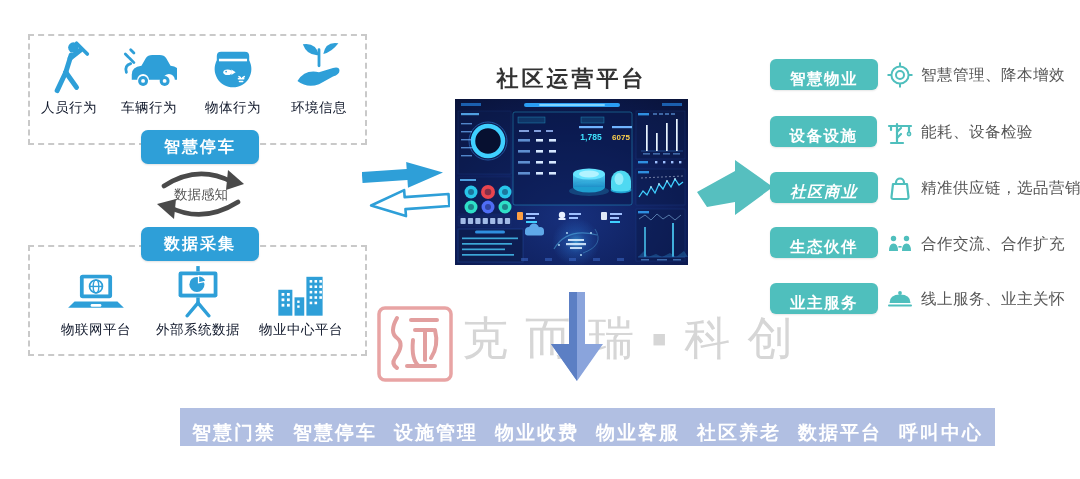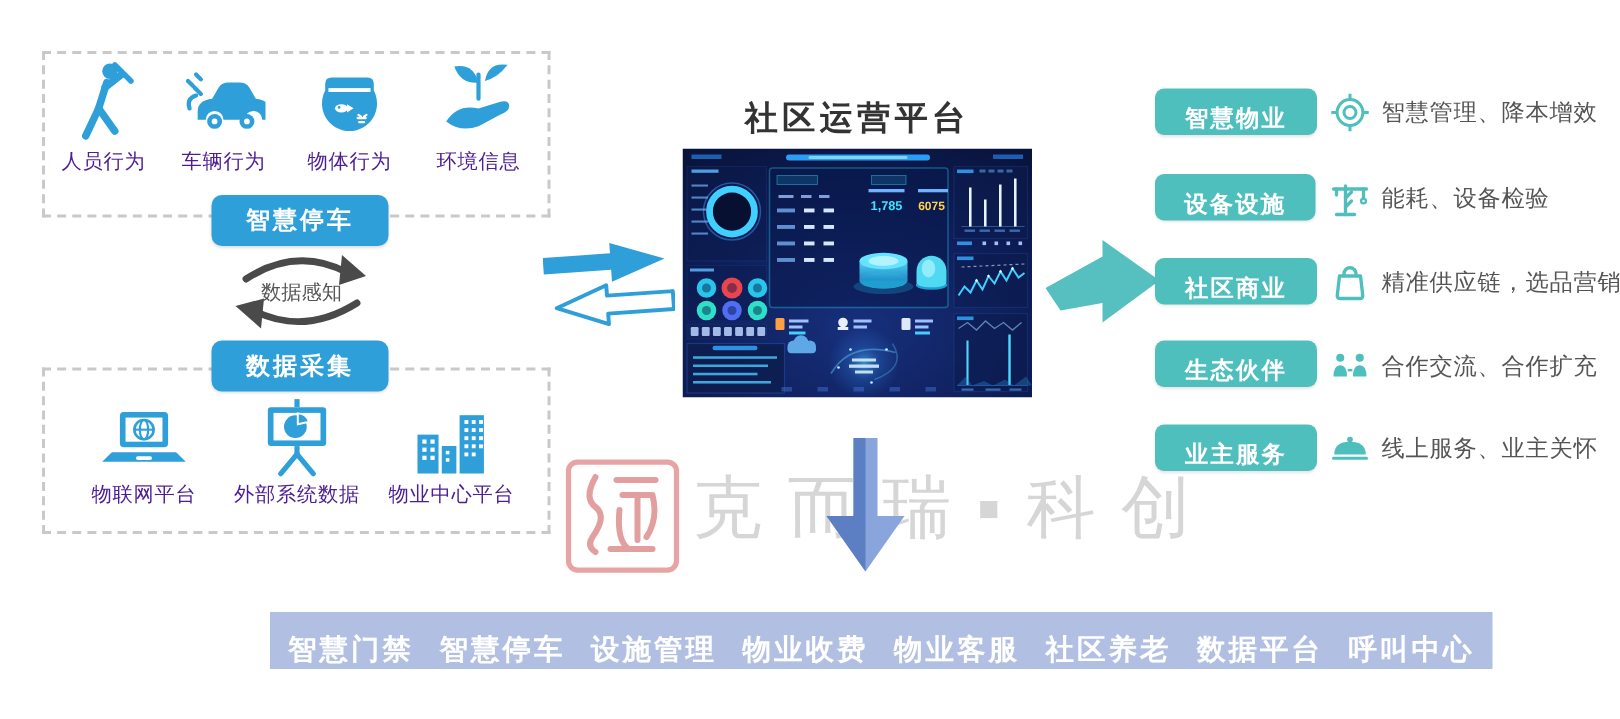--- a/index.html
+++ b/index.html
@@ -3,21 +3,21 @@
 <meta charset="utf-8">
 <style>
   html,body{margin:0;padding:0;background:#fff;}
   #canvas{
     position:relative;width:1080px;height:479px;background:#ffffff;overflow:hidden;
     font-family:"Liberation Sans","DejaVu Sans",sans-serif;
   }
   .dashed-box{position:absolute;border:2px dashed #c9c9c9;background:#fff;}
   .icon-item{position:absolute;text-align:center;}
   .icon-item .glyph{display:block;margin:0 auto;}
-  .icon-item .lbl{display:block;margin-top:3px;font-size:13.5px;color:#4c1d95;font-weight:500;letter-spacing:.5px;white-space:nowrap;}
+  .icon-item .lbl{display:block;margin-top:3px;font-size:13.5px;color:#0f172a;font-weight:500;letter-spacing:.5px;white-space:nowrap;}
   .pill-btn{
     position:absolute;display:flex;align-items:center;justify-content:center;
     background:#2E9FD8;color:#fff;font-size:16px;font-weight:700;letter-spacing:2px;
     border-radius:7px;z-index:3;box-shadow:0 1px 2px rgba(0,0,0,.12);
   }
   .teal-btn{
     position:absolute;display:flex;align-items:flex-end;justify-content:center;
     background:#4FBFBD;color:#fff;font-size:15.5px;font-weight:700;letter-spacing:1.5px;
     border-radius:6px;box-shadow:0 1px 2px rgba(0,0,0,.10);
   }
@@ -423,21 +423,21 @@
         <line x1="11" y1="25" x2="11" y2="6"></line>
       <line x1="3" y1="8" x2="25" y2="8"></line>
         <line x1="23" y1="8" x2="23" y2="14"></line>
       <line x1="5" y1="8" x2="5" y2="12"></line>
       <path d="M11,20 l4,-4 M11,14 l4,-4"></path>
     </g>
     <circle cx="23" cy="16" r="1.6" stroke="#4FBFBD" stroke-width="1.6" fill="none"></circle>
   </svg>
   <div class="right-desc" style="left:921px;top:122px;">能耗、设备检验</div>
 
-  <div class="teal-btn" style="left:770px;top:172px;width:108px;height:31px;">
+  <div class="teal-btn" style="left:770px;top:172px;width:108px;height:31px;font-style:italic;">
     <span>社区商业</span>
   </div>
   <svg class="right-icon" style="left:886px;top:174px;" width="28" height="28" viewBox="0 0 28 28">
     <g stroke="#4FBFBD" stroke-width="2.2" fill="none" stroke-linejoin="round">
       <path d="M7,10 L21,10 L22.5,23 Q22.7,25 20.5,25 L7.5,25 Q5.3,25 5.5,23 Z"></path>
       <path d="M10,10 V8.5 A4,4 0 0 1 18,8.5 V10"></path>
     </g>
   </svg>
   <div class="right-desc" style="left:921px;top:178px;">精准供应链，选品营销</div>
 

